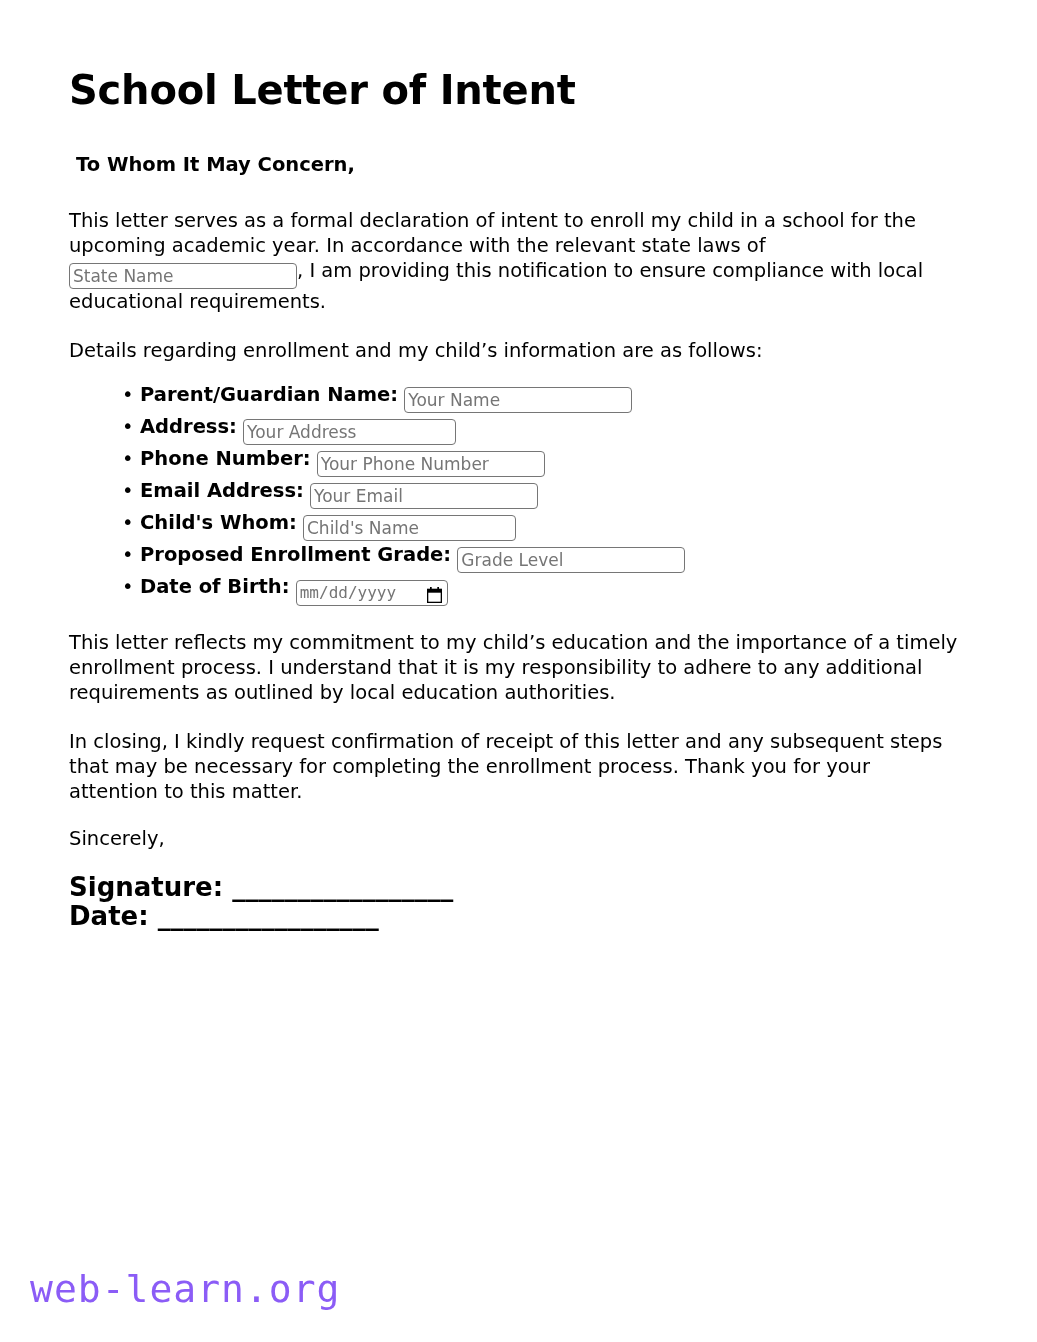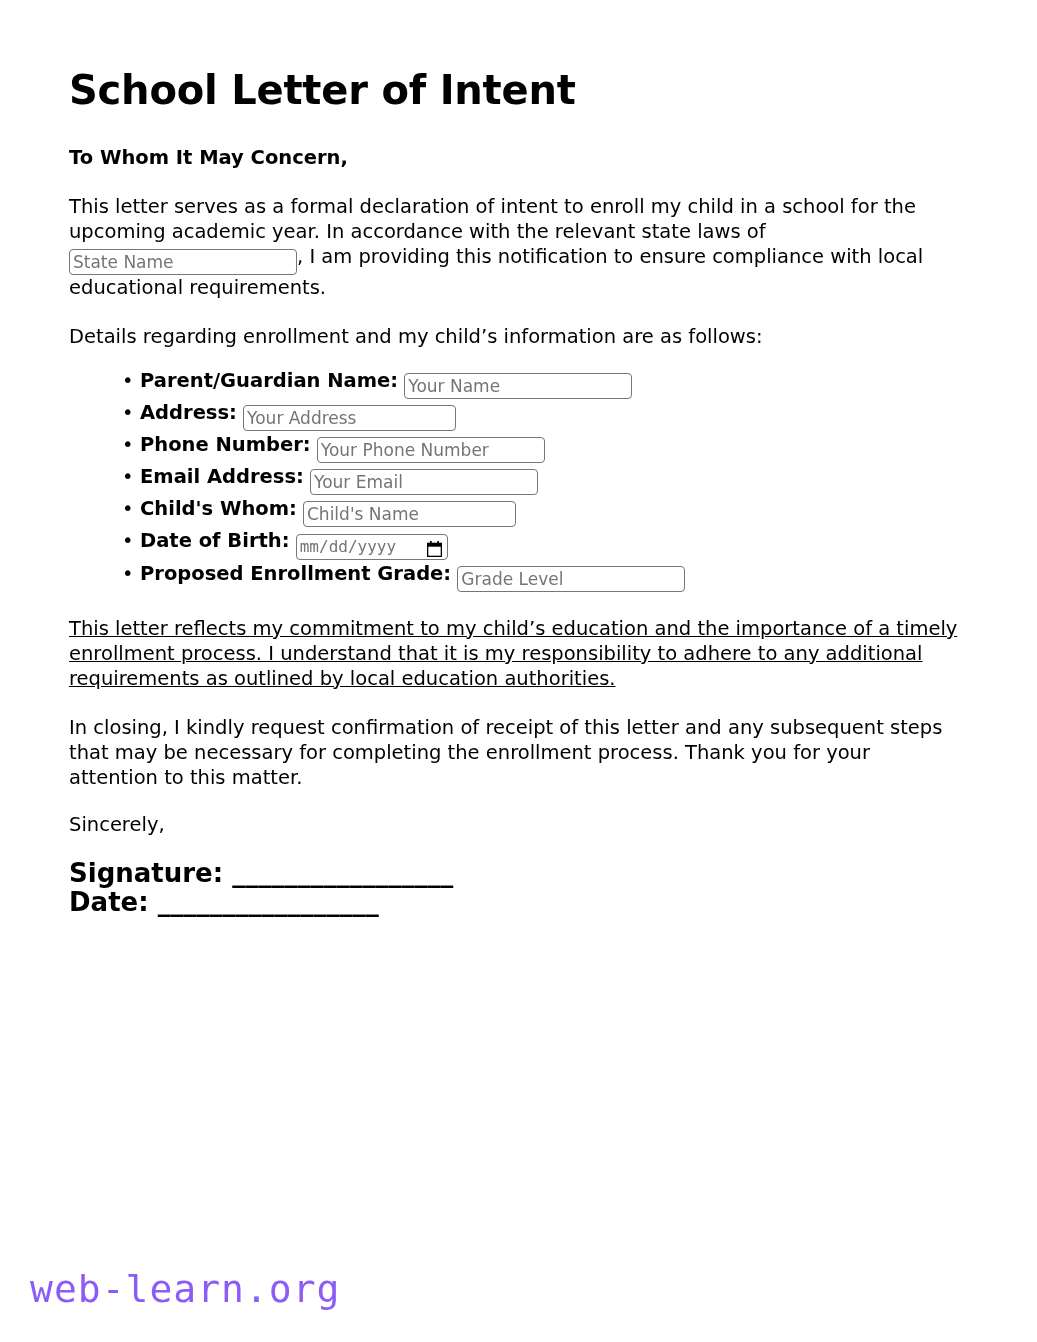--- a/index.html
+++ b/index.html
@@ -29,21 +29,21 @@
   .doc-title {
     margin: 0;
     padding-top: 66px;
     font-size: 40px;
     line-height: 1.2;
     font-weight: bold;
     letter-spacing: -0.2px;
   }
 
   .salutation {
-    margin: 0;
+    margin: 7px;
     padding-top: 32px;
     font-size: 19.5px;
     font-weight: bold;
     line-height: 1.25;
   }
 
   p.body-text {
     margin: 0;
     padding-top: 24px;
     font-size: 19.5px;
@@ -124,21 +124,21 @@
     position: absolute;
     left: 0;
     top: 0;
     font-size: 19.5px;
     line-height: 27px;
   }
   ul.field-list .fl {
     font-weight: bold;
   }
 
-  .para-block { padding-top: 23px; text-decoration: underline; }
+  .para-block { padding-top: 23px; }
 
   .sincerely {
     margin: 0;
     padding-top: 22px;
     font-size: 19.5px;
     line-height: 25px;
   }
 
   .sig-block {
     padding-top: 22px;
@@ -184,30 +184,30 @@
 
     <li><span class="fl">Phone Number:</span>
       <input class="ti ti-phone" type="text" placeholder="Your Phone Number" style=""></li>
 
     <li><span class="fl">Email Address:</span>
       <input class="ti ti-email" type="text" placeholder="Your Email" style=""></li>
 
     <li><span class="fl">Child's Whom:</span>
       <input class="ti ti-child" type="text" placeholder="Child's Name" style=""></li>
 
+    <li><span class="fl">Proposed Enrollment Grade:</span>
+      <input class="ti ti-grade" type="text" placeholder="Grade Level" style=""></li>
+
     <li><span class="fl">Date of Birth:</span>
       <span class="date-wrap"><input class="ti ti-date" type="text" placeholder="mm/dd/yyyy" style=""><span class="cal-icon"><svg width="15" height="16" viewBox="0 0 15 16" xmlns="http://www.w3.org/2000/svg">
               <rect x="0.5" y="2.5" width="14" height="13" fill="none" stroke="#000" stroke-width="1.6"></rect>
               <rect x="0.5" y="2.5" width="14" height="3.2" fill="#000"></rect>
               <rect x="3" y="0" width="1.7" height="3.6" fill="#000"></rect>
               <rect x="10.3" y="0" width="1.7" height="3.6" fill="#000"></rect>
             </svg></span></span></li>
-
-    <li><span class="fl">Proposed Enrollment Grade:</span>
-      <input class="ti ti-grade" type="text" placeholder="Grade Level" style=""></li>
   </ul>
 
   <p class="body-text para-block">This letter reflects my commitment to my child’s education and the importance of a timely enrollment process. I understand that it is my responsibility to adhere to any additional requirements as outlined by local education authorities.</p>
 
   <p class="body-text">In closing, I kindly request confirmation of receipt of this letter and any subsequent steps that may be necessary for completing the enrollment process. Thank you for your attention to this matter.</p>
 
   <p class="sincerely">Sincerely,</p>
 
   <div class="sig-block">
     <span class="sig-line">Signature: _________________</span>

